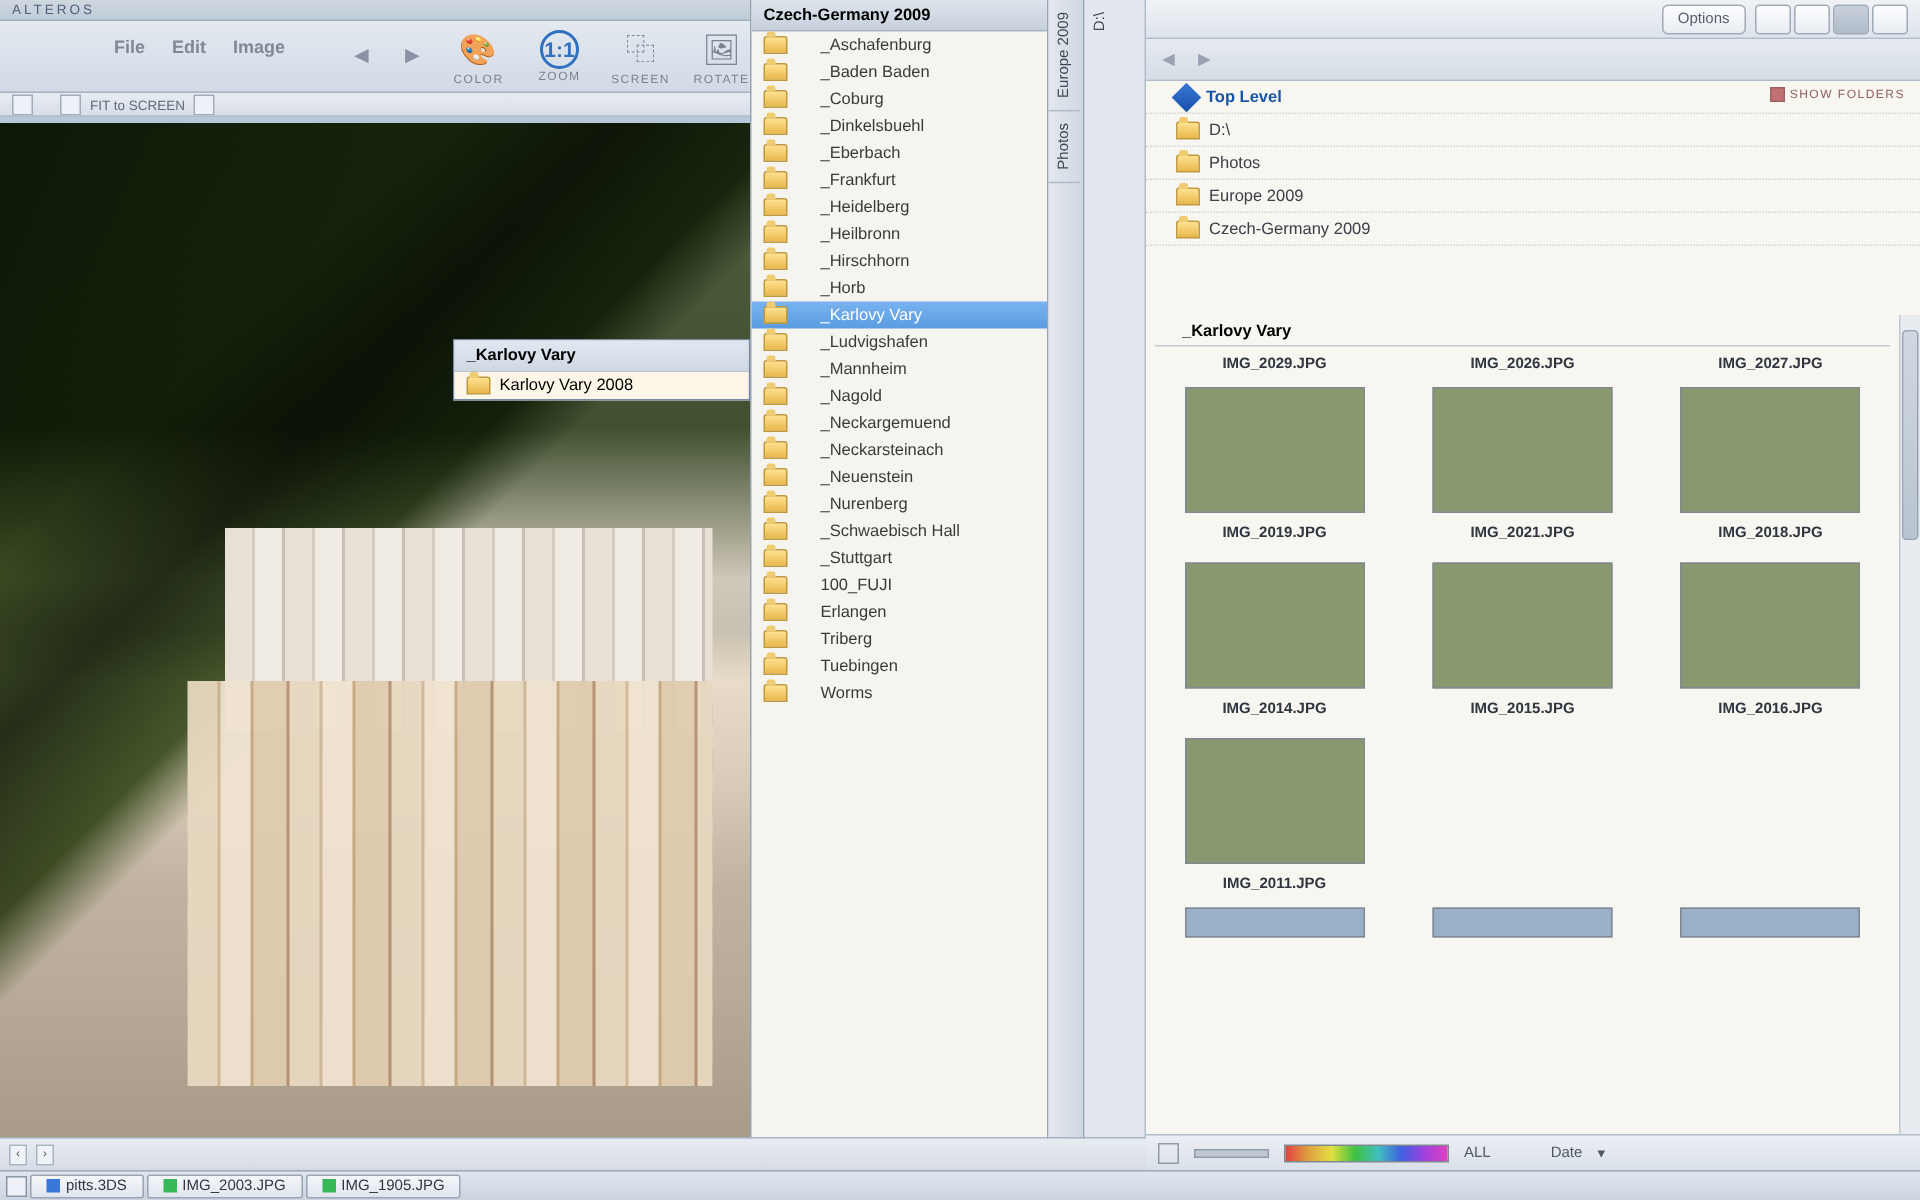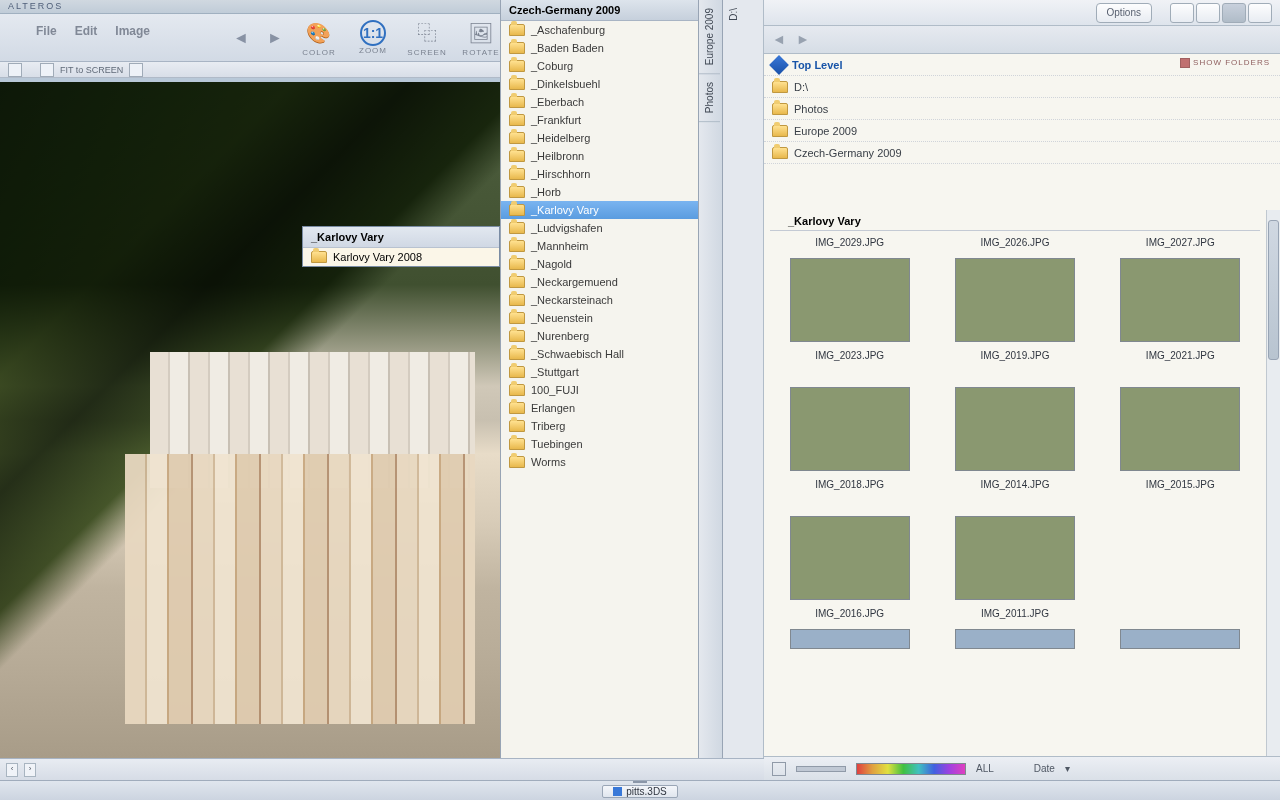--- a/index.html
+++ b/index.html
@@ -9,21 +9,21 @@
 .titlebar-left { position:absolute; left:0; top:0; width:500px; height:14px; background:linear-gradient(#d0d8e0,#c0ccd8); border-bottom:1px solid #a0b0c0; }
 .titlebar-left .app { font-size:9px; color:#50607a; font-weight:normal; letter-spacing:2px; padding:1px 0 0 8px; }
 
 
 .titlebar-right { position:absolute; right:6px; top:4px; width:90px; height:16px; display:flex; gap:2px; }
 .winbtn { width:26px; height:16px; border:1px solid #909090; border-radius:2px; background:linear-gradient(#f8f8f8,#e0e0e0); font-size:9px; text-align:center; line-height:12px; color:#404040; }
 .winbtn.close { background:linear-gradient(#ff6a60,#e02020); color:#fff; font-weight:bold; }
 
 
 .mainbar { position:absolute; left:0; top:14px; width:500px; height:48px; background:linear-gradient(#e4e9f0,#d2dae5); border-bottom:1px solid #a8b4c4; }
-.menu { display:flex; gap:18px; padding:10px 0 0 36px; font-size:12px; font-weight:bold; color:#808896; }
+.menu { display:flex; gap:18px; padding:10px 0 0 36px; font-size:12px; font-weight:bold; color:#808896;margin-left:40px; }
 .menu span { cursor:default; }
 .tools { position:absolute; right:-2px; top:4px; display:flex; gap:12px; align-items:center; }
 .tool { width:42px; text-align:center; font-size:8px; color:#7a8290; }
 .tool .ic { height:30px; display:flex; align-items:center; justify-content:center; font-size:20px; }
 .tool .lab { font-size:8px; letter-spacing:1px; }
 .navarrow { width:22px; height:22px; display:inline-flex; align-items:center; justify-content:center; color:#8892a4; font-size:16px; }
 
 
 .subbar { position:absolute; left:0; top:62px; width:500px; height:16px; background:linear-gradient(#e8ecf2,#d8dee8); border-bottom:1px solid #b0bac8; display:flex; align-items:center; gap:6px; padding:0 8px; font-size:9px; color:#606a78; }
 .subbar .mini { width:14px; height:14px; border:1px solid #a0abb8; background:#eef2f8; }
@@ -50,47 +50,47 @@
 
 .popout { position:absolute; left:302px; top:226px; width:198px; background:#fff; border:1px solid #7a8ca4; font-size:11px; }
 .popout .hdr { background:linear-gradient(#e2e8f0,#d0d8e4); font-weight:bold; padding:4px 8px; border-bottom:1px solid #b8c2d0; }
 .popout .item { display:flex; align-items:center; gap:6px; padding:3px 8px; background:#fbf6e8; }
 .folder-ic { width:16px; height:12px; background:linear-gradient(#ffe190,#e8b84c); border:1px solid #c09840; border-radius:2px 2px 0 0; position:relative; }
 .folder-ic::before { content:""; position:absolute; left:1px; top:-4px; width:6px; height:4px; background:#f0cc70; border-radius:2px 2px 0 0; }
 
 
 .folders { position:absolute; left:500px; top:0; width:199px; height:780px; background:#f5f4ee; border-left:1px solid #98a4b4; border-right:1px solid #98a4b4; overflow-y:auto; }
 .folders .hdr { background:linear-gradient(#dde4ec,#c6d0dc); font-weight:bold; font-size:11px; padding:4px 8px; border-bottom:1px solid #a8b4c4; }
-.folders .item { display:flex; align-items:center; gap:6px; padding:3px 8px; font-size:11px; color:#3a3a3a; cursor:default; }
+.folders .item { display:flex; align-items:center; gap:22px; padding:3px 8px; font-size:11px; color:#3a3a3a; cursor:default; }
 .folders .item.selected { background:linear-gradient(#7ab4f0,#5a9ce0); color:#fff; }
 
 
 .vtabs { position:absolute; left:699px; top:0; width:24px; height:780px; background:linear-gradient(90deg,#e4e8ee,#d0d8e2); border-right:1px solid #98a4b4; }
 .vtab { writing-mode:vertical-rl; transform:rotate(180deg); font-size:10px; color:#404854; padding:8px 5px; border-top:1px solid #b0bcc8; text-align:center; }
 
 
 .rpanel { position:absolute; left:764px; top:0; width:516px; height:780px; background:#f7f6f0; }
-.rtop { height:26px; background:linear-gradient(#f0f2f6,#dee4ec); border-bottom:1px solid #b0bcc8; display:flex; justify-content:flex-end; align-items:center; gap:18px; padding:0 8px; }
+.rtop { height:26px; background:linear-gradient(#f0f2f6,#dee4ec); border-bottom:1px solid #b0bcc8; display:flex; justify-content:flex-end; align-items:center; gap:6px; padding:0 8px; }
 .drv { position:absolute; left:723px; top:0; width:41px; height:780px; background:#e4e8ee; border-right:1px solid #b0bcc8; }
 .drv .vtab { border:none; }
 .optbtn { height:20px; padding:0 10px; font-size:10px; border:1px solid #a0acb8; border-radius:4px; background:linear-gradient(#fdfdfe,#e8ecf2); color:#586070; }
 .viewbtns { display:flex; gap:2px; }
 .viewbtn { width:24px; height:20px; border:1px solid #a0acb8; border-radius:3px; background:linear-gradient(#fdfdfe,#e8ecf2); }
 .viewbtn.active { background:linear-gradient(#c8d0dc,#b0bcc8); }
 .rnav { height:28px; background:linear-gradient(#e6eaf0,#d6dde6); border-bottom:1px solid #b0bcc8; display:flex; align-items:center; gap:6px; padding:0 8px; }
 .rnav .arrow { width:18px; height:18px; font-size:14px; color:#98a2b0; }
-.crumb-row { height:22px; display:flex; align-items:center; gap:6px; padding:0 8px; font-size:11px; color:#3a4048; border-bottom:1px dotted #d0d4da; }
+.crumb-row { height:22px; display:flex; align-items:center; gap:6px; padding:0 20px; font-size:11px; color:#3a4048; border-bottom:1px dotted #d0d4da; }
 .crumb-row.top { font-weight:bold; color:#1854a8; }
 .diamond { width:14px; height:14px; background:linear-gradient(135deg,#3a78d8,#1850a8); transform:rotate(45deg); }
 .showfolders { position:absolute; right:10px; top:58px; font-size:8px; color:#906060; letter-spacing:1px; }
 .showfolders::before { content:""; display:inline-block; width:8px; height:8px; border:1px solid #a06060; background:#c07070; margin-right:3px; vertical-align:middle; }
 
 .thumbs { position:absolute; left:0; top:208px; right:14px; bottom:24px; overflow:hidden; padding:4px 6px; }
 .thumbhdr { font-weight:bold; font-size:11px; padding:3px 18px; border-bottom:1px solid #c4cad4; }
-.thumbgrid { display:grid; grid-template-columns:repeat(3,1fr); gap:22px 6px; padding-top:6px; }
+.thumbgrid { display:grid; grid-template-columns:repeat(3,1fr); gap:10px 6px; padding-top:6px;font-weight:bold; }
 .thumb { text-align:center; font-size:10px; color:#303640; }
 .thumb .img { width:120px; height:84px; margin:4px auto 8px; border:1px solid #808890; background:#8a9870; position:relative; overflow:hidden; }
 .thumb.partial .img { height:20px; background:#9ab0c8; }
 
 .ph-forest { background:linear-gradient(#2a3820 0%,#3a4a28 40%,#4a5a30 70%,#566536 100%); }
 .ph-castle { background:linear-gradient(#2a3820 0%,#3a4a28 30%,#c8d4e0 40%,#e4ecf4 45%,#3a4a28 55%,#2a3818 100%); }
 .ph-town { background:linear-gradient(#88a4c8 0%,#a0b8d4 20%,#506040 30%,#d8ccb8 50%,#c8bca8 70%,#a89c88 100%); }
 .ph-tower { background:radial-gradient(circle at 50% 55%,#c85838 0%,#a84828 18%,#304020 22%,#3a4a28 100%); }
 .ph-sky { background:linear-gradient(#a8c0d8 0%,#c0d4e8 40%,#7890a8 60%,#607080 100%); }
 
@@ -98,21 +98,21 @@
 .scrollbar-r .thumb-handle { position:absolute; left:1px; top:10px; width:11px; height:140px; background:linear-gradient(#d0d8e2,#b8c4d0); border:1px solid #98a4b4; border-radius:3px; }
 
 .rstatus { position:absolute; left:0; bottom:0; right:0; height:24px; background:linear-gradient(#eceff4,#dae0e8); border-top:1px solid #b0bcc8; display:flex; align-items:center; gap:10px; padding:0 8px; font-size:10px; color:#505864;text-align:center; }
 .rainbow { width:110px; height:12px; background:linear-gradient(90deg,#e04040,#e0a040,#e0e040,#40c040,#40c0c0,#4060e0,#a040e0,#e040c0); border:1px solid #808890; }
 
 
 .lstatus { position:absolute; left:0; top:758px; width:764px; height:22px; background:linear-gradient(#e8ecf2,#d6dce6); border-top:1px solid #a8b4c4; display:flex; align-items:center; font-size:10px; color:#505864; padding:0 6px; gap:6px; }
 .lstatus .nav { width:12px; height:14px; border:1px solid #a8b4c0; background:#f0f3f8; font-size:8px; text-align:center; }
 
 
-.taskbar { position:absolute; left:0; bottom:0; width:1280px; height:20px; background:linear-gradient(#e0e6ee,#ccd4e0); border-top:1px solid #a0acbc; display:flex; align-items:center; gap:2px; padding:0 4px;flex-direction:column; }
+.taskbar { position:absolute; left:0; bottom:0; width:1280px; height:20px; background:linear-gradient(#e0e6ee,#ccd4e0); border-top:1px solid #a0acbc; display:flex; align-items:center; gap:2px; padding:0 4px; }
 .taskbtn { height:16px; padding:0 10px; font-size:10px; border:1px solid #9aa6b6; border-radius:2px; background:linear-gradient(#f4f6fa,#e0e6ee); display:flex; align-items:center; gap:4px; color:#303640; }
 .taskbtn .sq { width:9px; height:9px; }
 .sq.blue { background:#3878d8; } .sq.green { background:#38b858; }
 </style>
 </head>
 <body>
 
 <div class="titlebar-left">
   <div class="app">ALTEROS</div>
 </div>
@@ -331,24 +331,20 @@
         <div class="thumb">
           <div>IMG_2026.JPG</div>
         </div>
         <div class="thumb">
           <div>IMG_2027.JPG</div>
         </div>
       </div>
     <div class="thumbgrid" id="thumb-grid">
         <div class="thumb">
           <div class="img ph-castle"></div>
-          <div>IMG_2023.JPG</div>
-        </div>
-        <div class="thumb">
-          <div class="img ph-castle"></div>
           <div>IMG_2019.JPG</div>
         </div>
         <div class="thumb">
           <div class="img ph-forest"></div>
           <div>IMG_2021.JPG</div>
         </div>
         <div class="thumb">
           <div class="img ph-tower"></div>
           <div>IMG_2018.JPG</div>
         </div>

